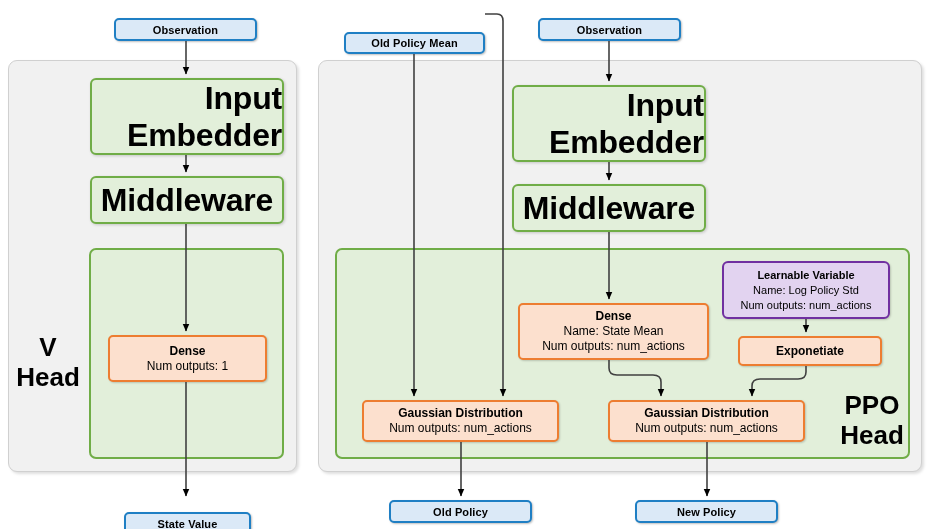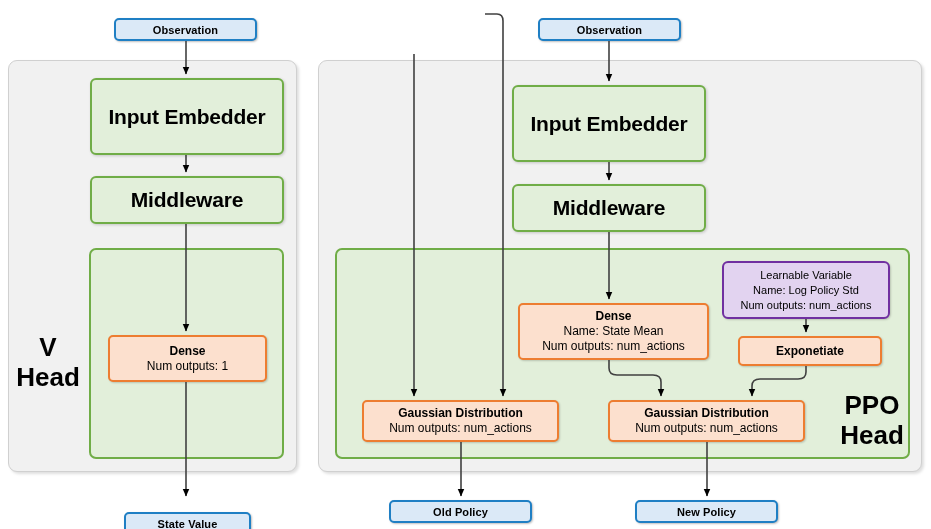--- a/index.html
+++ b/index.html
@@ -56,21 +56,21 @@
     font-weight:bold;
     letter-spacing:0.1px;
   }
 
   
   .greenmod{
     background:#e2efda;
     border:2px solid #70ad47;
     border-radius:6px;
     box-shadow:1px 1px 3px rgba(0,0,0,0.18);
-    font-size:21px;
+    font-size:32px;
     font-weight:bold;
     letter-spacing:-0.2px;
     text-align:right;
   }
 
   
   .orange{
     background:#fce0ce;
     border:2px solid #ed7d31;
     border-radius:5px;
@@ -82,21 +82,21 @@
 
   
   .purple{
     background:#e2d3f0;
     border:2px solid #7030a0;
     border-radius:6px;
     box-shadow:1px 1px 2px rgba(0,0,0,0.18);
     font-size:11px;
     line-height:15px;
   }
-  .purple .ttl{font-weight:normal;text-align:center;}
+  .purple .ttl{font-weight:bold;text-align:center;}
 
   
   .headcap{
     position:absolute;
     font-size:26px;
     font-weight:bold;
     line-height:30px;
     text-align:center;
     color:#000;
   }
@@ -134,20 +134,21 @@
   </div>
 
   <div class="headcap" style="left:12px;top:332px;width:72px;">
     <div>V</div>
     <div>Head</div>
   </div>
 
   <div class="node io" style="left:114px;top:512px;width:127px;height:23px;margin-left:10px;">State Value</div>
 
 
+  <div class="node io" style="left:344px;top:32px;width:141px;height:22px;">Old Policy Mean</div>
 
   <div class="node io" style="left:538px;top:18px;width:143px;height:23px;">Observation</div>
 
   <div class="node greenmod" style="left:512px;top:85px;width:194px;height:77px;">Input Embedder</div>
 
   <div class="node greenmod" style="left:512px;top:184px;width:194px;height:48px;">Middleware</div>
 
   <div class="greenbox" style="left:335px;top:248px;width:575px;height:211px;"></div>
 
   <div class="node orange" style="left:518px;top:303px;width:191px;height:57px;">

